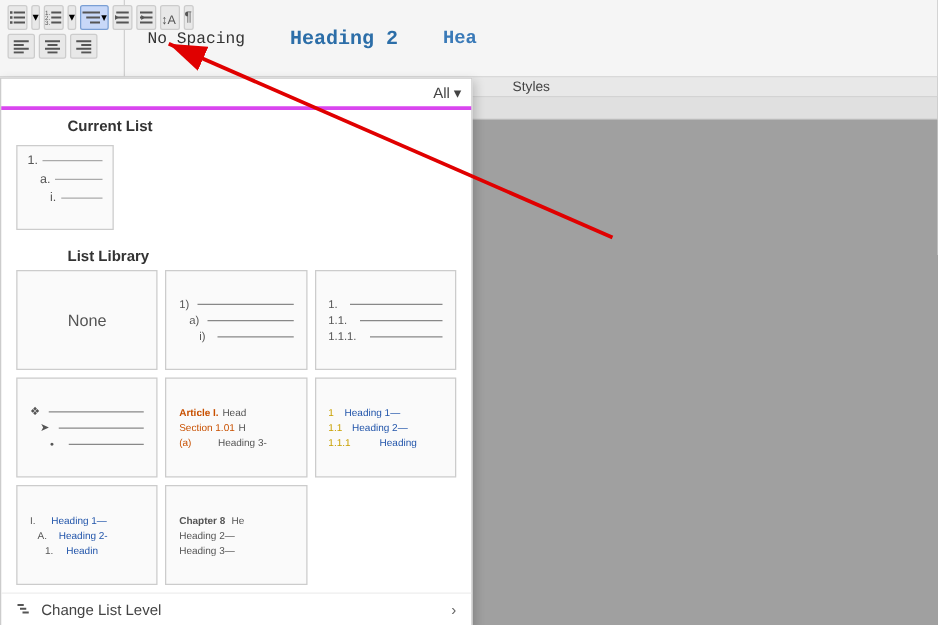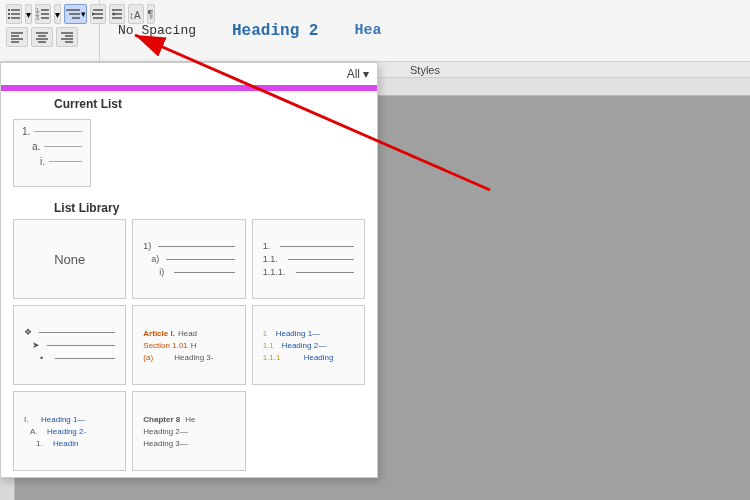--- a/index.html
+++ b/index.html
@@ -125,21 +125,21 @@
       background: white;
       border: 1px solid #ccc;
       box-shadow: 2px 3px 8px rgba(0,0,0,0.2);
       z-index: 100;
     }
 
     .dropdown-header {
       display: flex;
       justify-content: flex-end;
       padding: 4px 8px;
-      border-bottom: 6px solid #d946ef;
+      border-bottom: 3px solid #d946ef;
     }
 
     .all-filter {
       font-size: 12px;
       color: #444;
       cursor: pointer;
       display: flex;
       align-items: center;
       gap: 3px;
     }
@@ -534,20 +534,31 @@
           </div>
           <div class="lib-list-row">
             <span style="font-size:8px;color:#555;">Heading 3—</span>
           </div>
         </div>
       </div>
 
     </div>
   </div>
 
+  <div class="change-list-level">
+    <div style="display:flex;align-items:center;gap:6px;">
+      <svg width="14" height="12" viewBox="0 0 14 12">
+        <line x1="1" y1="2" x2="6" y2="2" stroke="#555" stroke-width="1.5"></line>
+        <line x1="3" y1="5" x2="8" y2="5" stroke="#555" stroke-width="1.5"></line>
+        <line x1="5" y1="8" x2="10" y2="8" stroke="#555" stroke-width="1.5"></line>
+      </svg>
+      <span>Change List Level</span>
+    </div>
+    <span class="chevron-right">›</span>
+  </div>
 
 </div>
 
 <svg class="arrow-overlay" viewBox="0 0 750 500">
 
   <defs>
     <marker id="arrowhead" markerWidth="10" markerHeight="7" refX="10" refY="3.5" orient="auto">
       <polygon points="0 0, 10 3.5, 0 7" fill="#e00000"></polygon>
     </marker>
   </defs>

